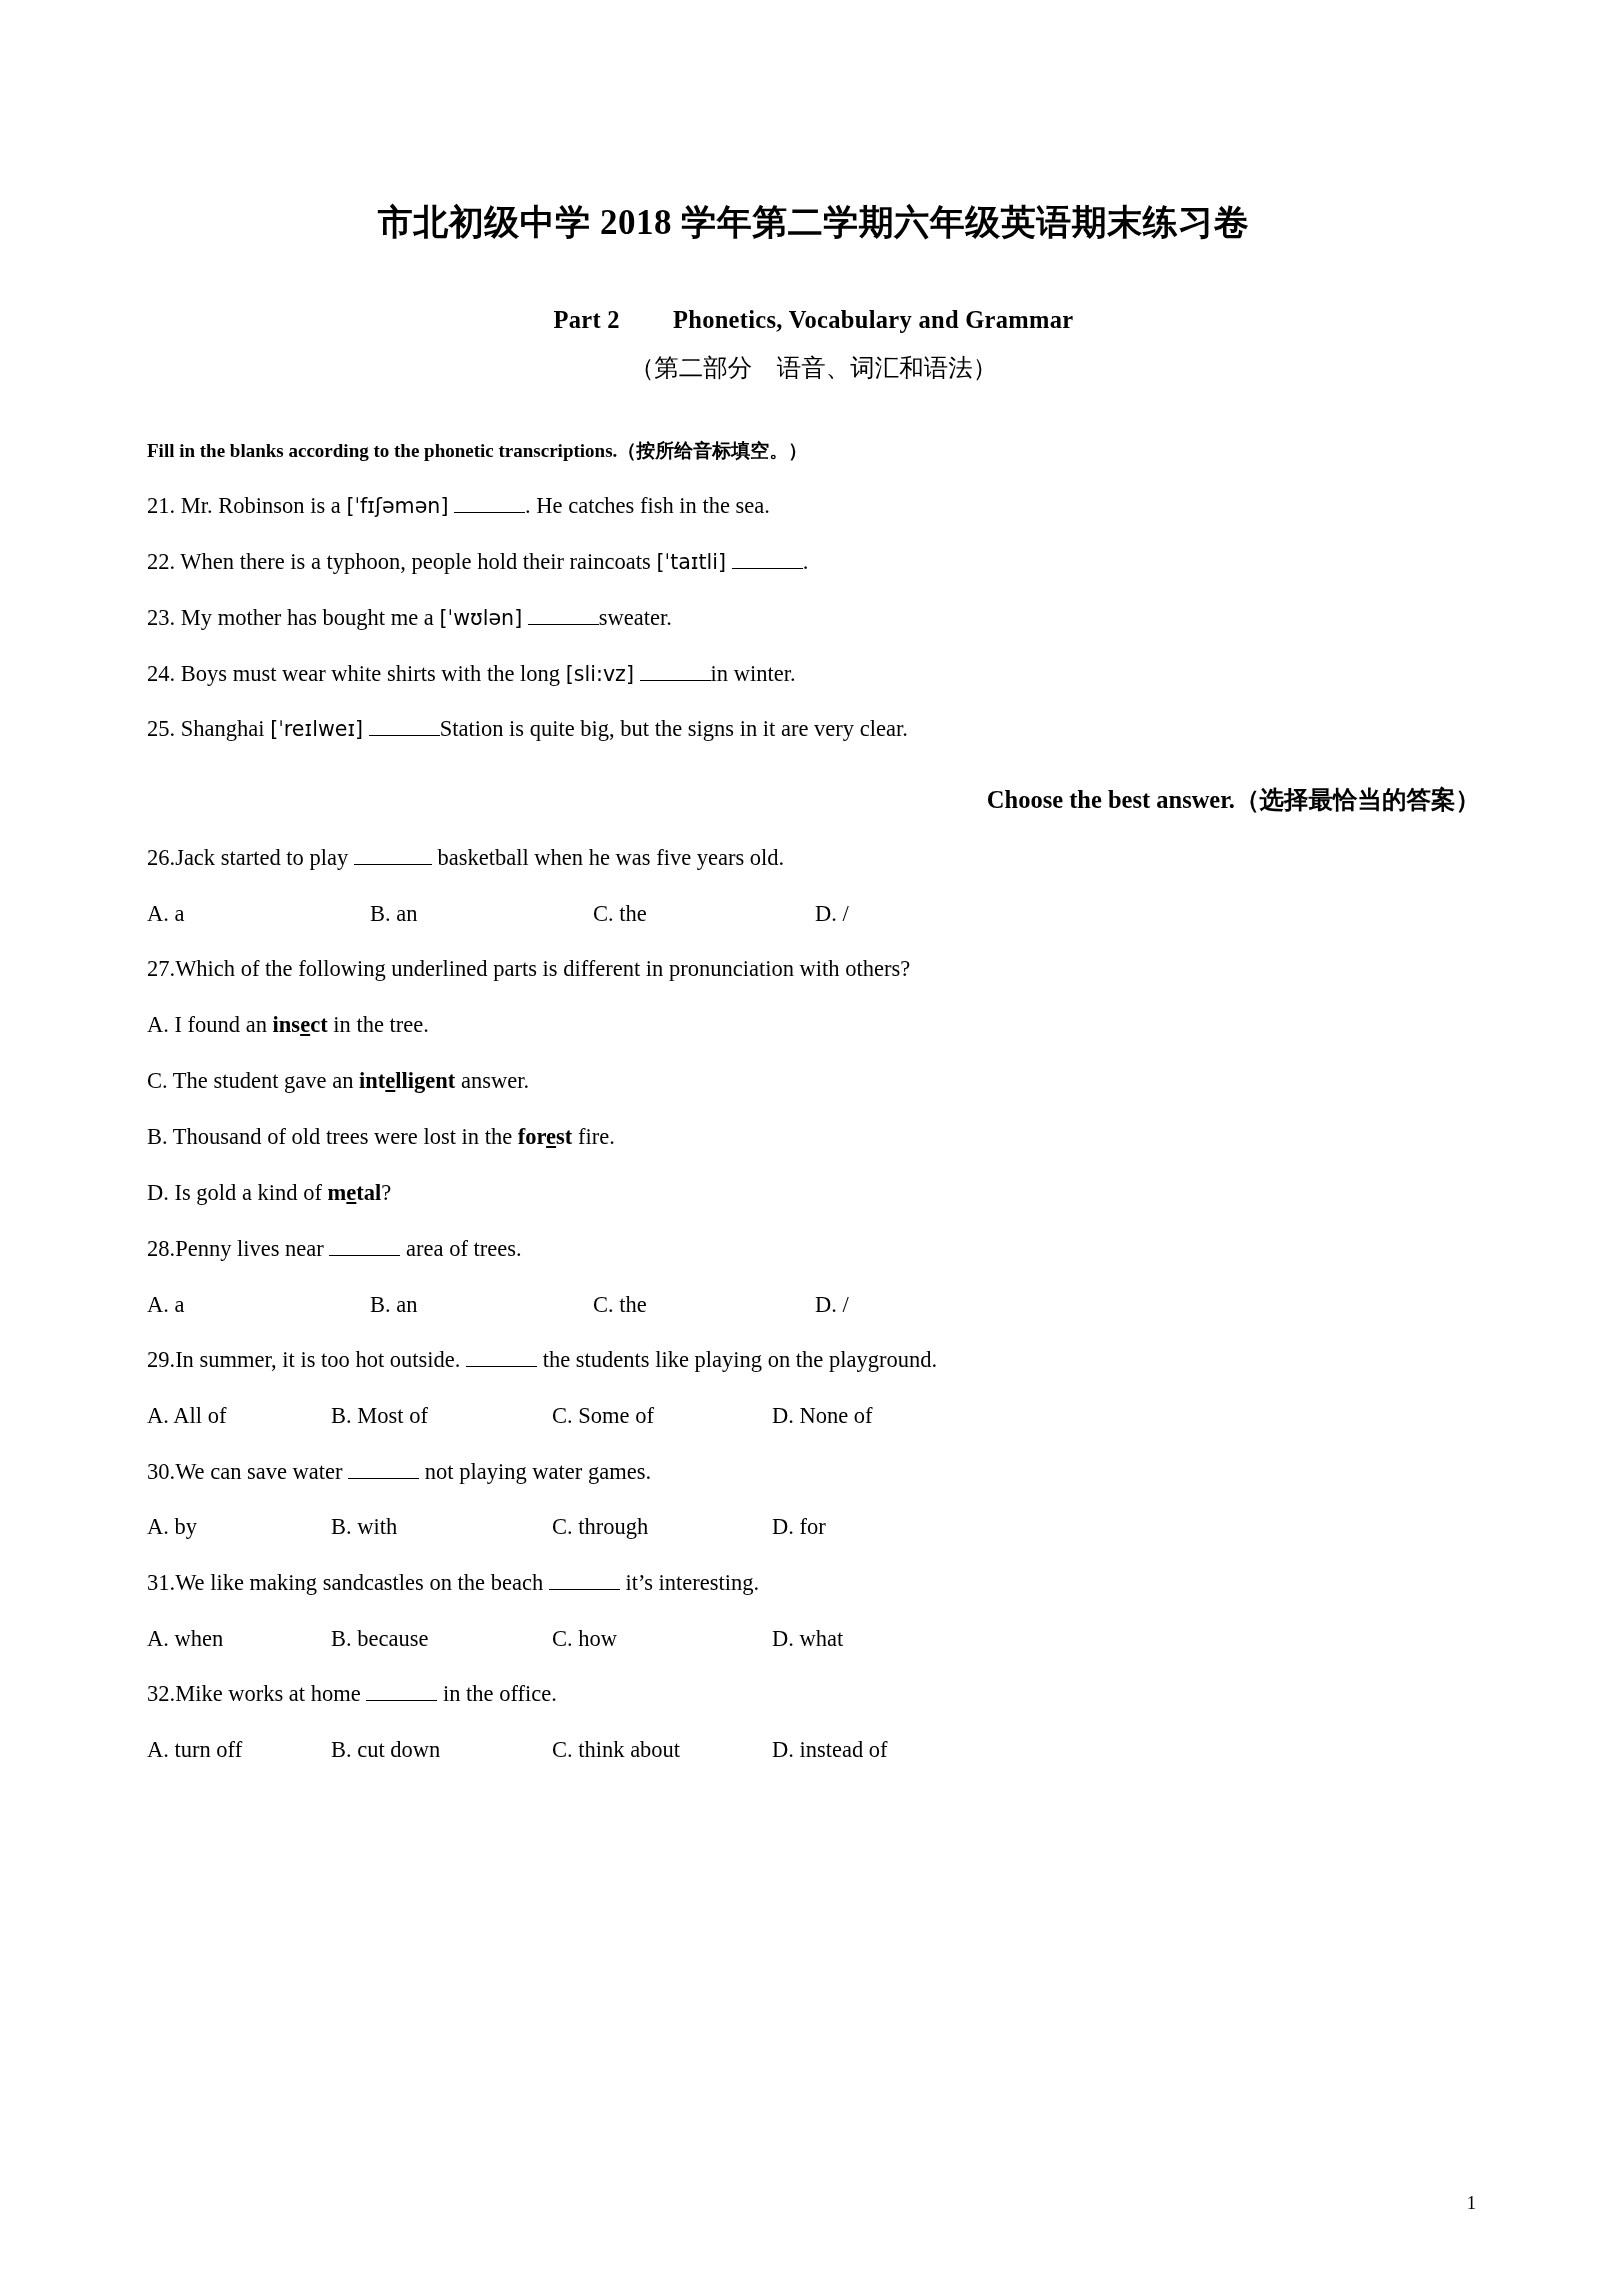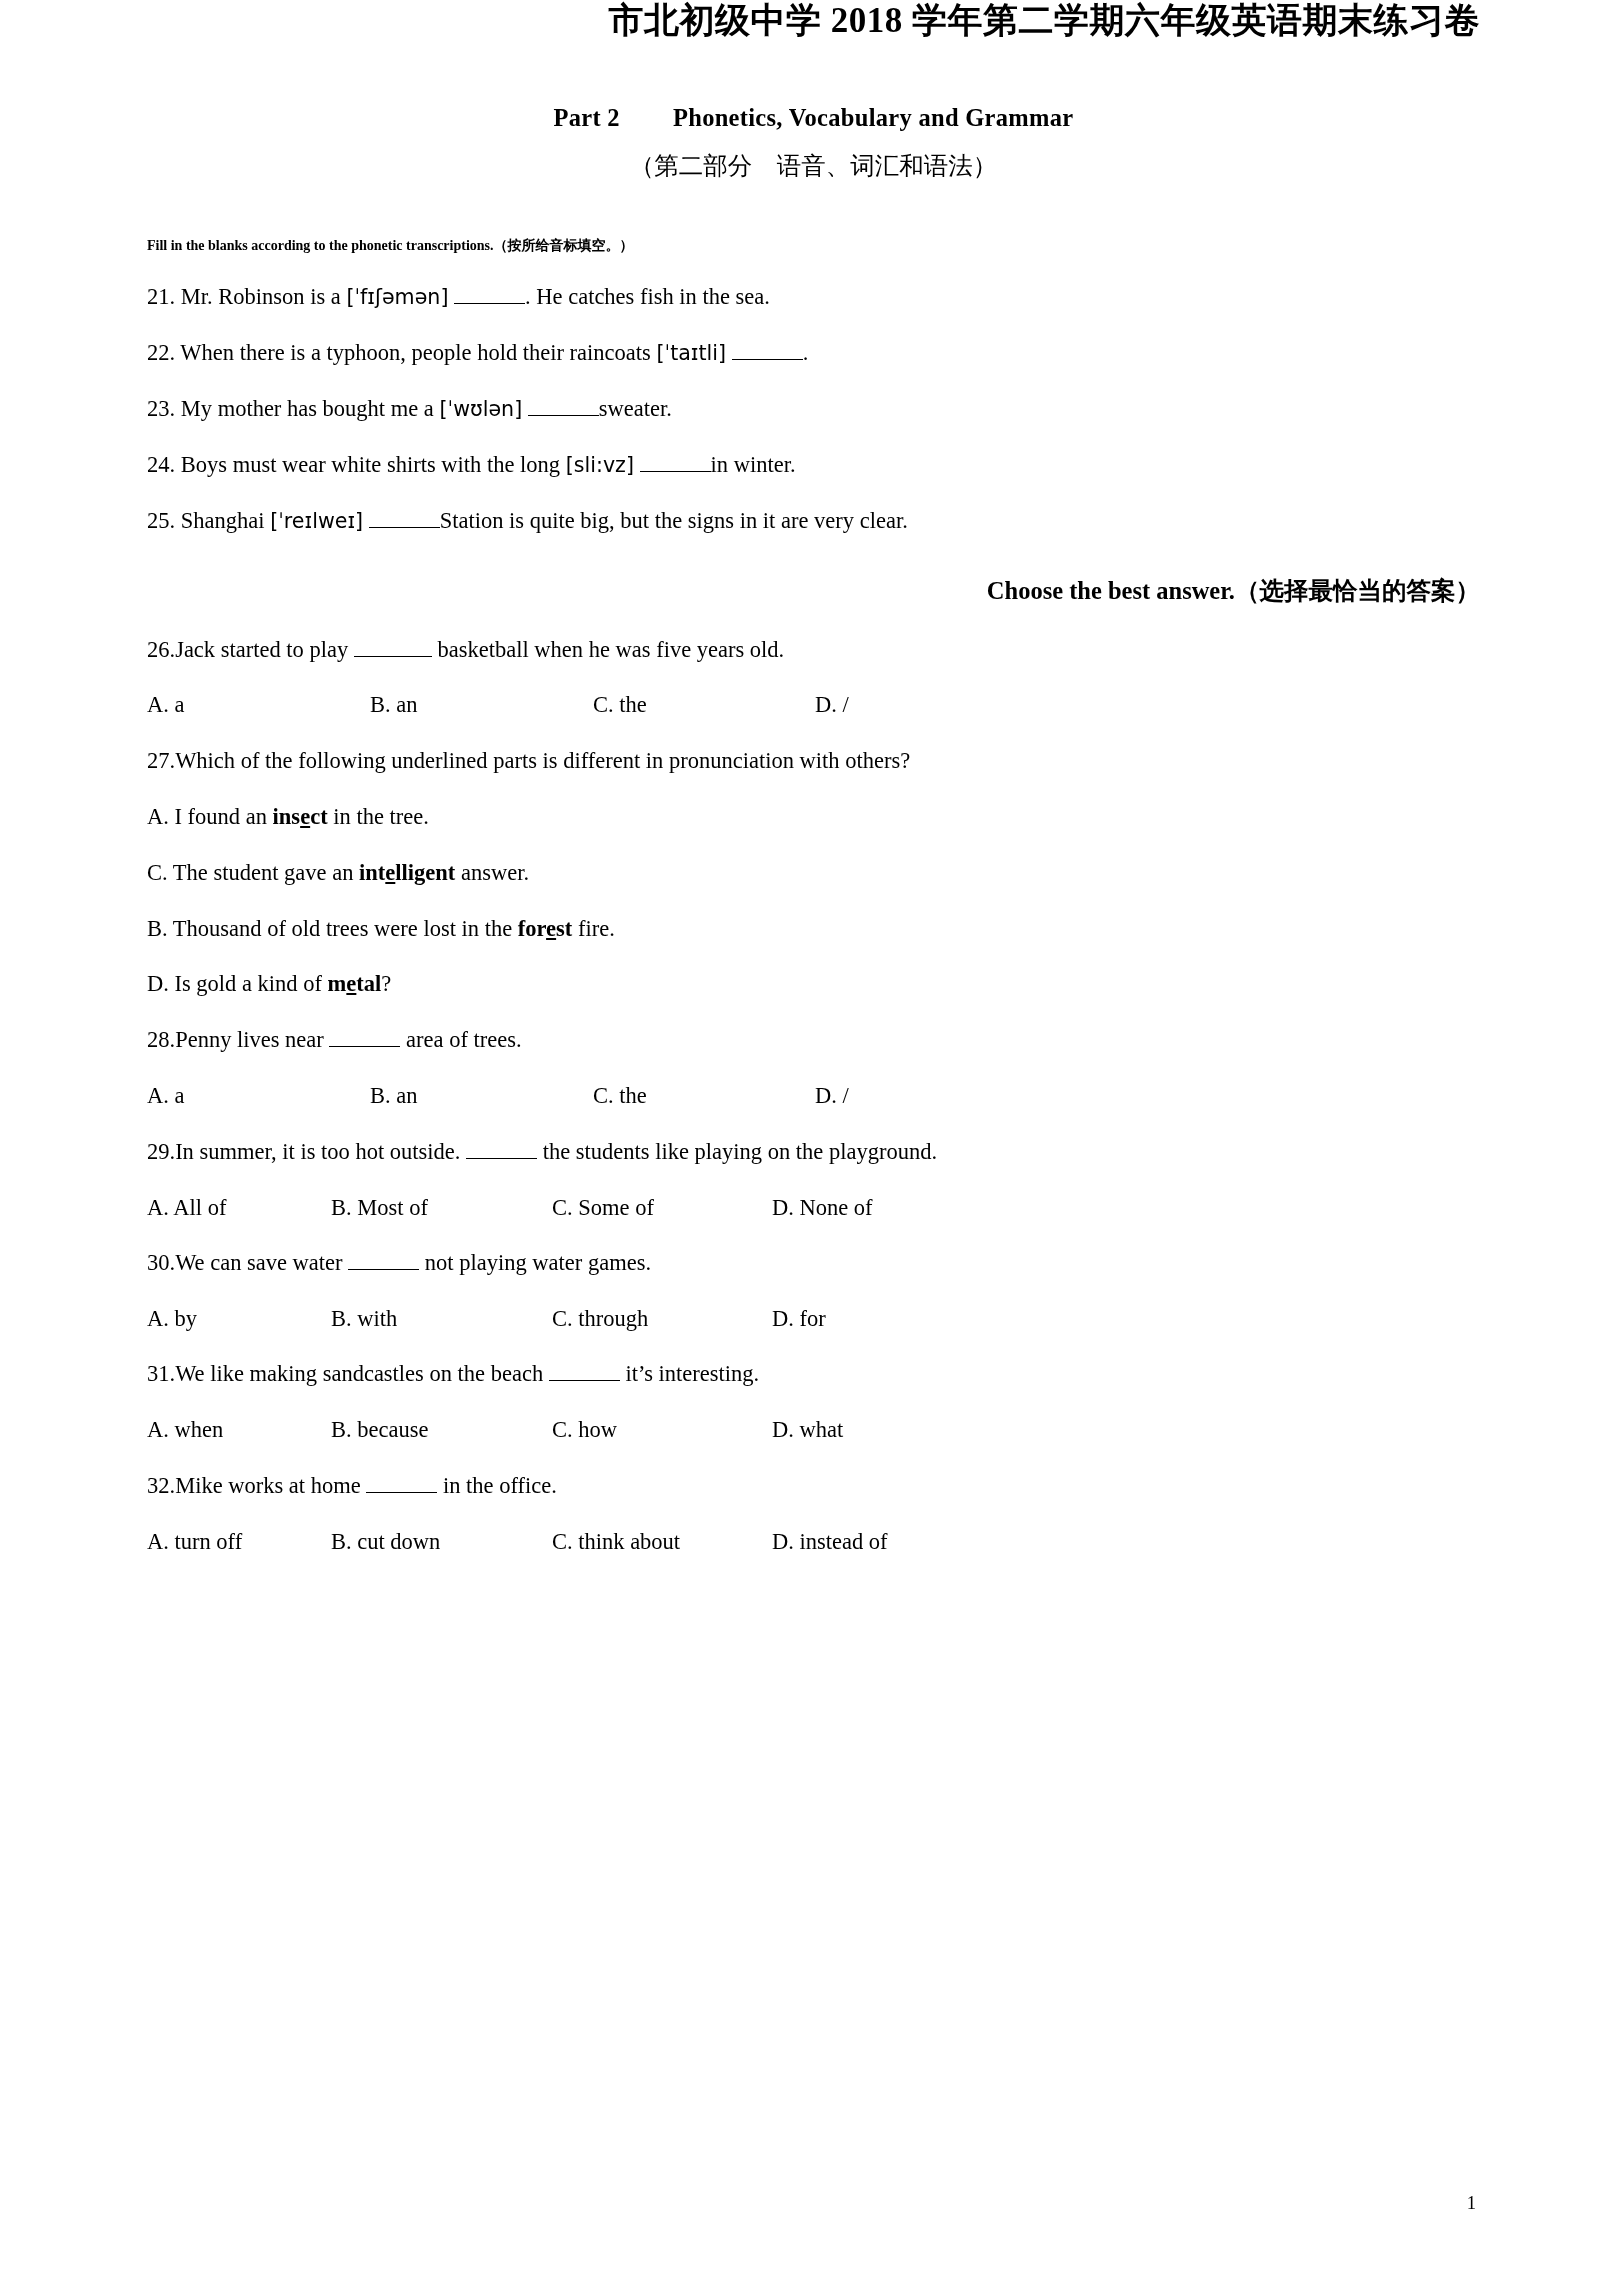--- a/index.html
+++ b/index.html
@@ -23,25 +23,26 @@
   }
   .content {
     position: absolute;
     left: 147px;
     top: 0;
     width: 1333px;
   }
 
   
   .doc-title {
-    text-align: right;
+    text-align: center;
     font-size: 35px;
     font-weight: bold;
     letter-spacing: 0.5px;
     margin: 0;
+    padding-top: 202px;
     line-height: 1.2;
   }
 
   
   .part-heading {
     text-align: center;
     font-size: 24.5px;
     font-weight: bold;
     margin: 0;
     padding-top: 61px;
@@ -56,21 +57,21 @@
     text-align: center;
     font-size: 24.5px;
     font-weight: normal;
     margin: 0;
     padding-top: 17.6px;
     line-height: 1.25;
   }
 
   
   .section-instruction {
-    font-size: 14px;
+    font-size: 19px;
     font-weight: bold;
     margin: 0;
     line-height: 1.3;
   }
   .sec1 { padding-top: 55px; }
   .sec2 { padding-top: 39px; font-size: 24.5px; text-align: right; }
 
   
   .q-line {
     font-size: 22.5px;

